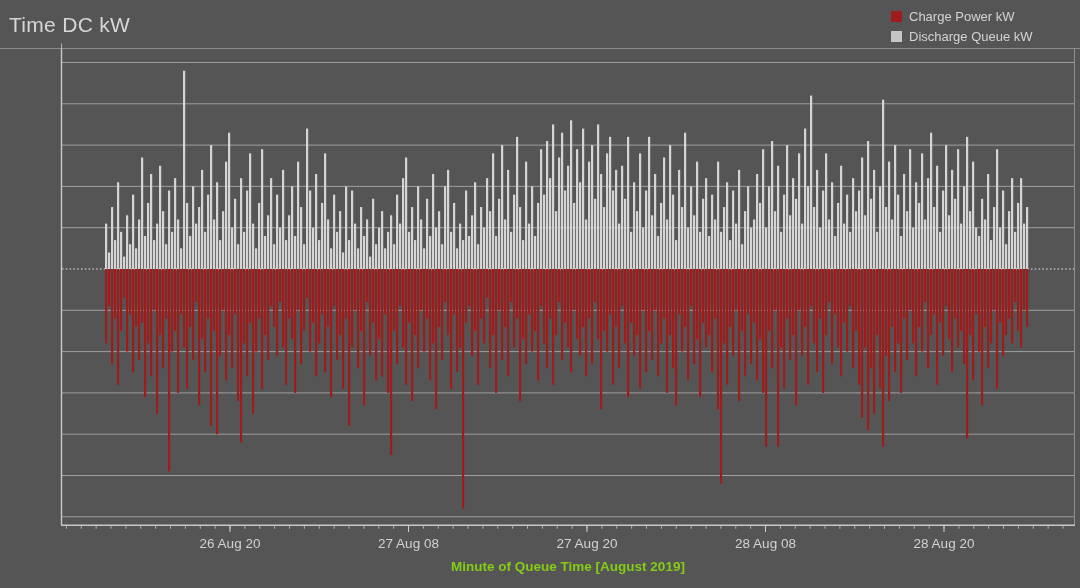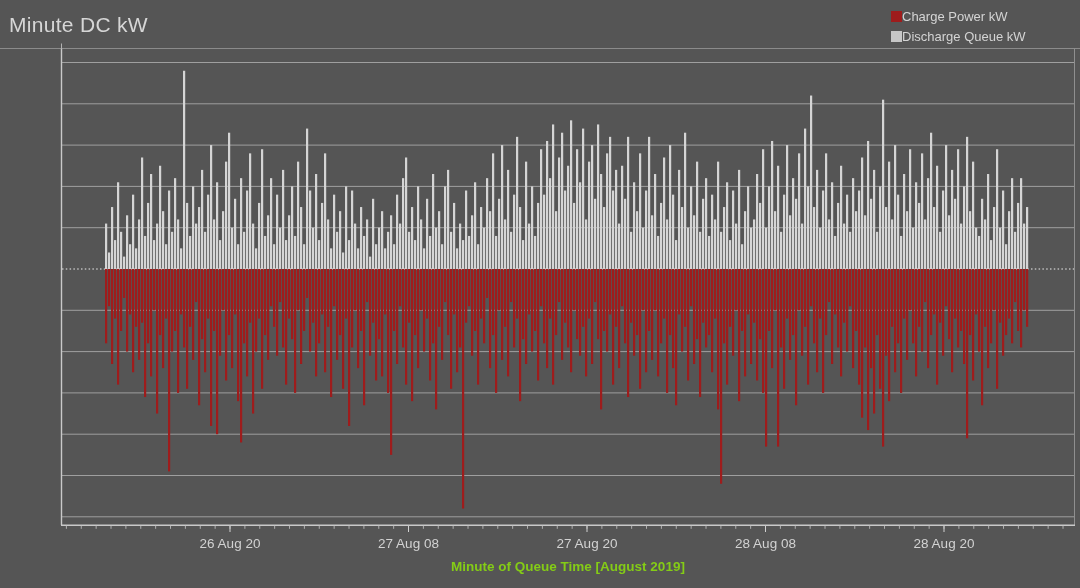--- a/index.html
+++ b/index.html
@@ -1,34 +1,34 @@
 <!DOCTYPE html>
 <html><head>
 <meta charset="utf-8">
 <style>
   html,body{margin:0;padding:0;background:#555555;}
   .app{position:relative;width:1080px;height:588px;background:#555555;overflow:hidden;
        font-family:"Liberation Sans",sans-serif;}
   .chart-title{position:absolute;left:9px;top:13px;font-size:21px;font-weight:400;
        color:#d6d6d6;letter-spacing:.3px;}
   .legend{position:absolute;left:891px;top:7px;display:flex;flex-direction:column;gap:1px;}
-  .legend-row{display:flex;align-items:center;height:19px;cursor:default;}
+  .legend-row{display:flex;align-items:center;gap:7px;height:19px;cursor:default;}
   .swatch{width:11px;height:11px;display:inline-block;flex:0 0 auto;}
   .legend-label{font-size:13px;color:#d4d4d4;white-space:nowrap;}
   svg.chart{position:absolute;left:0;top:0;}
   svg text{font-family:"Liberation Sans",sans-serif;}
   .x-axis-title{position:absolute;left:61px;top:559px;width:1014px;text-align:center;
        font-size:13.5px;font-weight:700;color:#84cc16;}
 </style>
 </head>
 <body>
 
 <div class="app">
 
-  <div class="chart-title">Minute DC kW</div>
+  <div class="chart-title">Time DC kW</div>
 
   <div class="legend">
     <div class="legend-row">
       <span class="swatch" style="background: rgb(158, 28, 28);"></span>
       <span class="legend-label">Charge Power kW</span>
     </div>
     <div class="legend-row">
       <span class="swatch" style="background: rgb(198, 198, 198);"></span>
       <span class="legend-label">Discharge Queue kW</span>
     </div>

